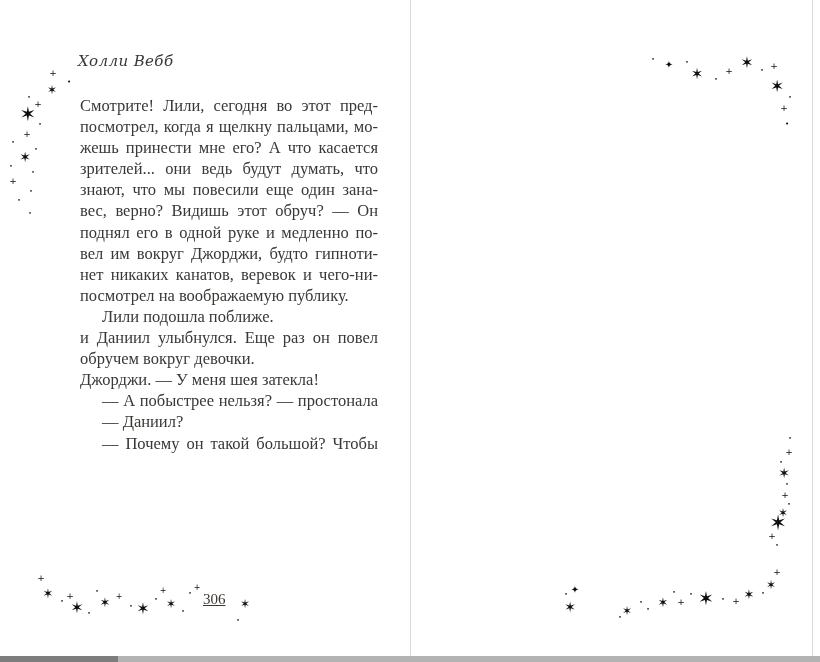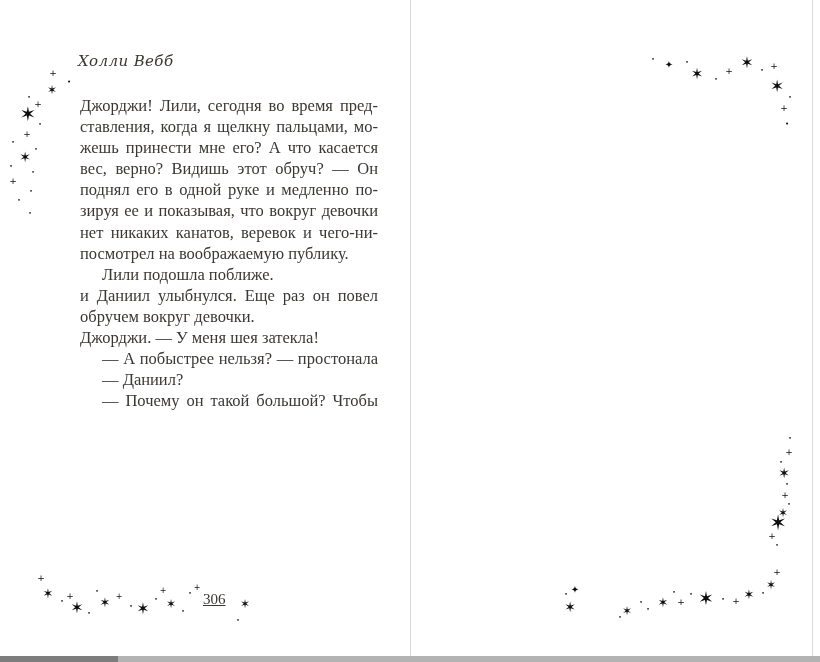--- a/index.html
+++ b/index.html
@@ -48,26 +48,28 @@
   }
 </style>
 </head>
 <body>
 
 <div>
 
   <div class="page" style="left:0;width:410px;">
     <div class="page-header" id="left-header">Холли Вебб</div>
     <div class="page-body" id="left-body">
-        <div class="line just">Джорджи! Лили, сегодня во время пред-</div>
-        <div class="line just">ставления, когда я щелкну пальцами, мо-</div>
+        <div class="line just">Смотрите! Лили, сегодня во этот пред-</div>
+        <div class="line just">посмотрел, когда я щелкну пальцами, мо-</div>
         <div class="line just">жешь принести мне его? А что касается</div>
+        <div class="line just">зрителей... они ведь будут думать, что</div>
+        <div class="line just">знают, что мы повесили еще один зана-</div>
         <div class="line just">вес, верно? Видишь этот обруч? — Он</div>
         <div class="line just">поднял его в одной руке и медленно по-</div>
-        <div class="line just">зируя ее и показывая, что вокруг девочки</div>
+        <div class="line just">вел им вокруг Джорджи, будто гипноти-</div>
         <div class="line just">нет никаких канатов, веревок и чего-ни-</div>
         <div class="line">посмотрел на воображаемую публику.</div>
         <div class="line ind">Лили подошла поближе.</div>
         <div class="line just">и Даниил улыбнулся. Еще раз он повел</div>
         <div class="line">обручем вокруг девочки.</div>
         <div class="line">Джорджи. — У меня шея затекла!</div>
         <div class="line ind just">— А побыстрее нельзя? — простонала</div>
         <div class="line ind">— Даниил?</div>
         <div class="line ind just">— Почему он такой большой? Чтобы</div>
       </div>

